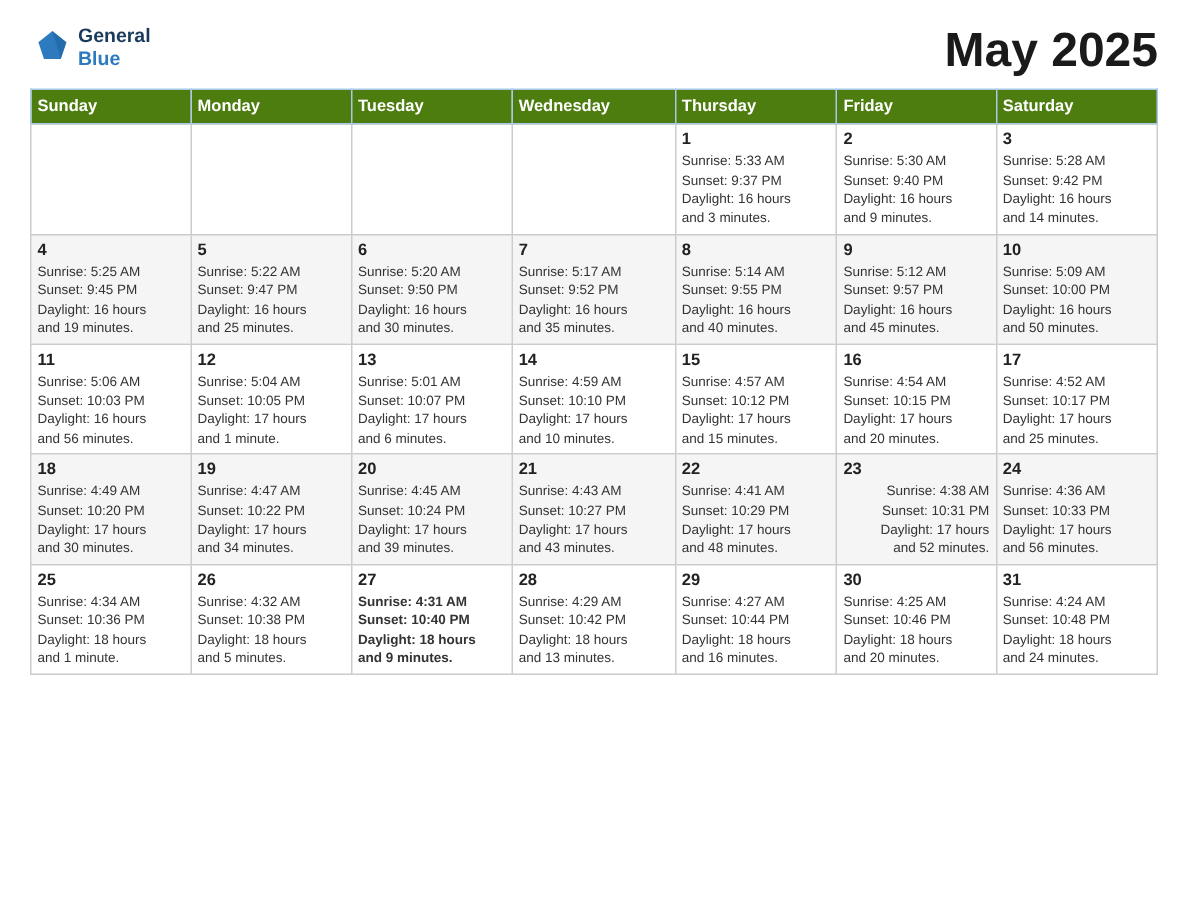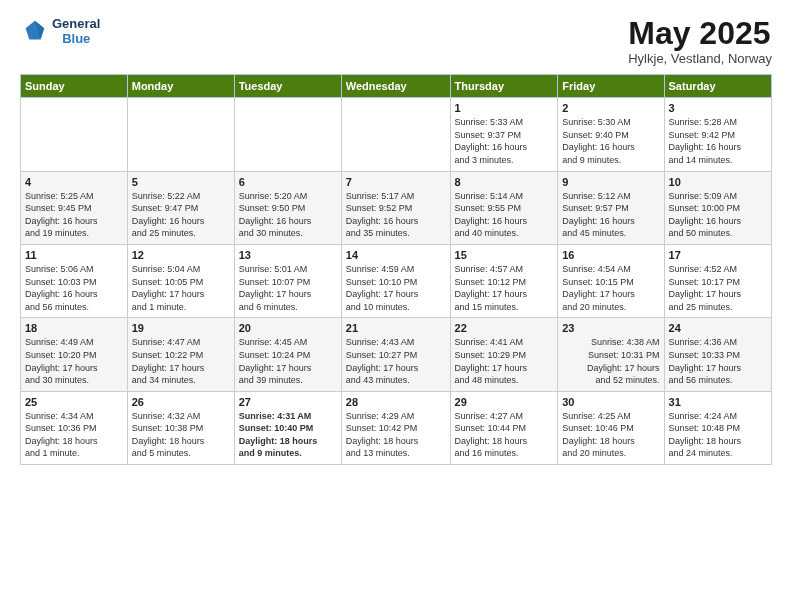--- a/index.html
+++ b/index.html
@@ -93,26 +93,25 @@
 
 <div class="page">
   <div class="header">
     <div class="logo">
       <svg class="logo-icon" viewBox="0 0 30 30">
         <polygon points="16,4 26,12 22,24 10,24 6,12" fill="#2e7abf"></polygon>
         <polygon points="16,4 26,12 22,24" fill="#1a5f9a" opacity="0.5"></polygon>
       </svg>
       <div>
         <div style="font-size:13px;font-weight:bold;color:#1a3a5c;">General</div>
-        <div style="font-size:13px;font-weight:bold;color:#2e7abf;text-align:center;">Blue</div>
+        <div style="font-size:13px;font-weight:bold;color:#2e7abf;">Blue</div>
       </div>
     </div>
     <div class="title-block">
       <div class="month-title">May 2025</div>
-      <div class="subtitle">Hylkje, Vestland, Norway</div>
     </div>
   </div>
 
   <table>
     <thead>
       <tr>
       <th>Sunday</th>
           <th>Monday</th>
           <th>Tuesday</th>
           <th>Wednesday</th>

